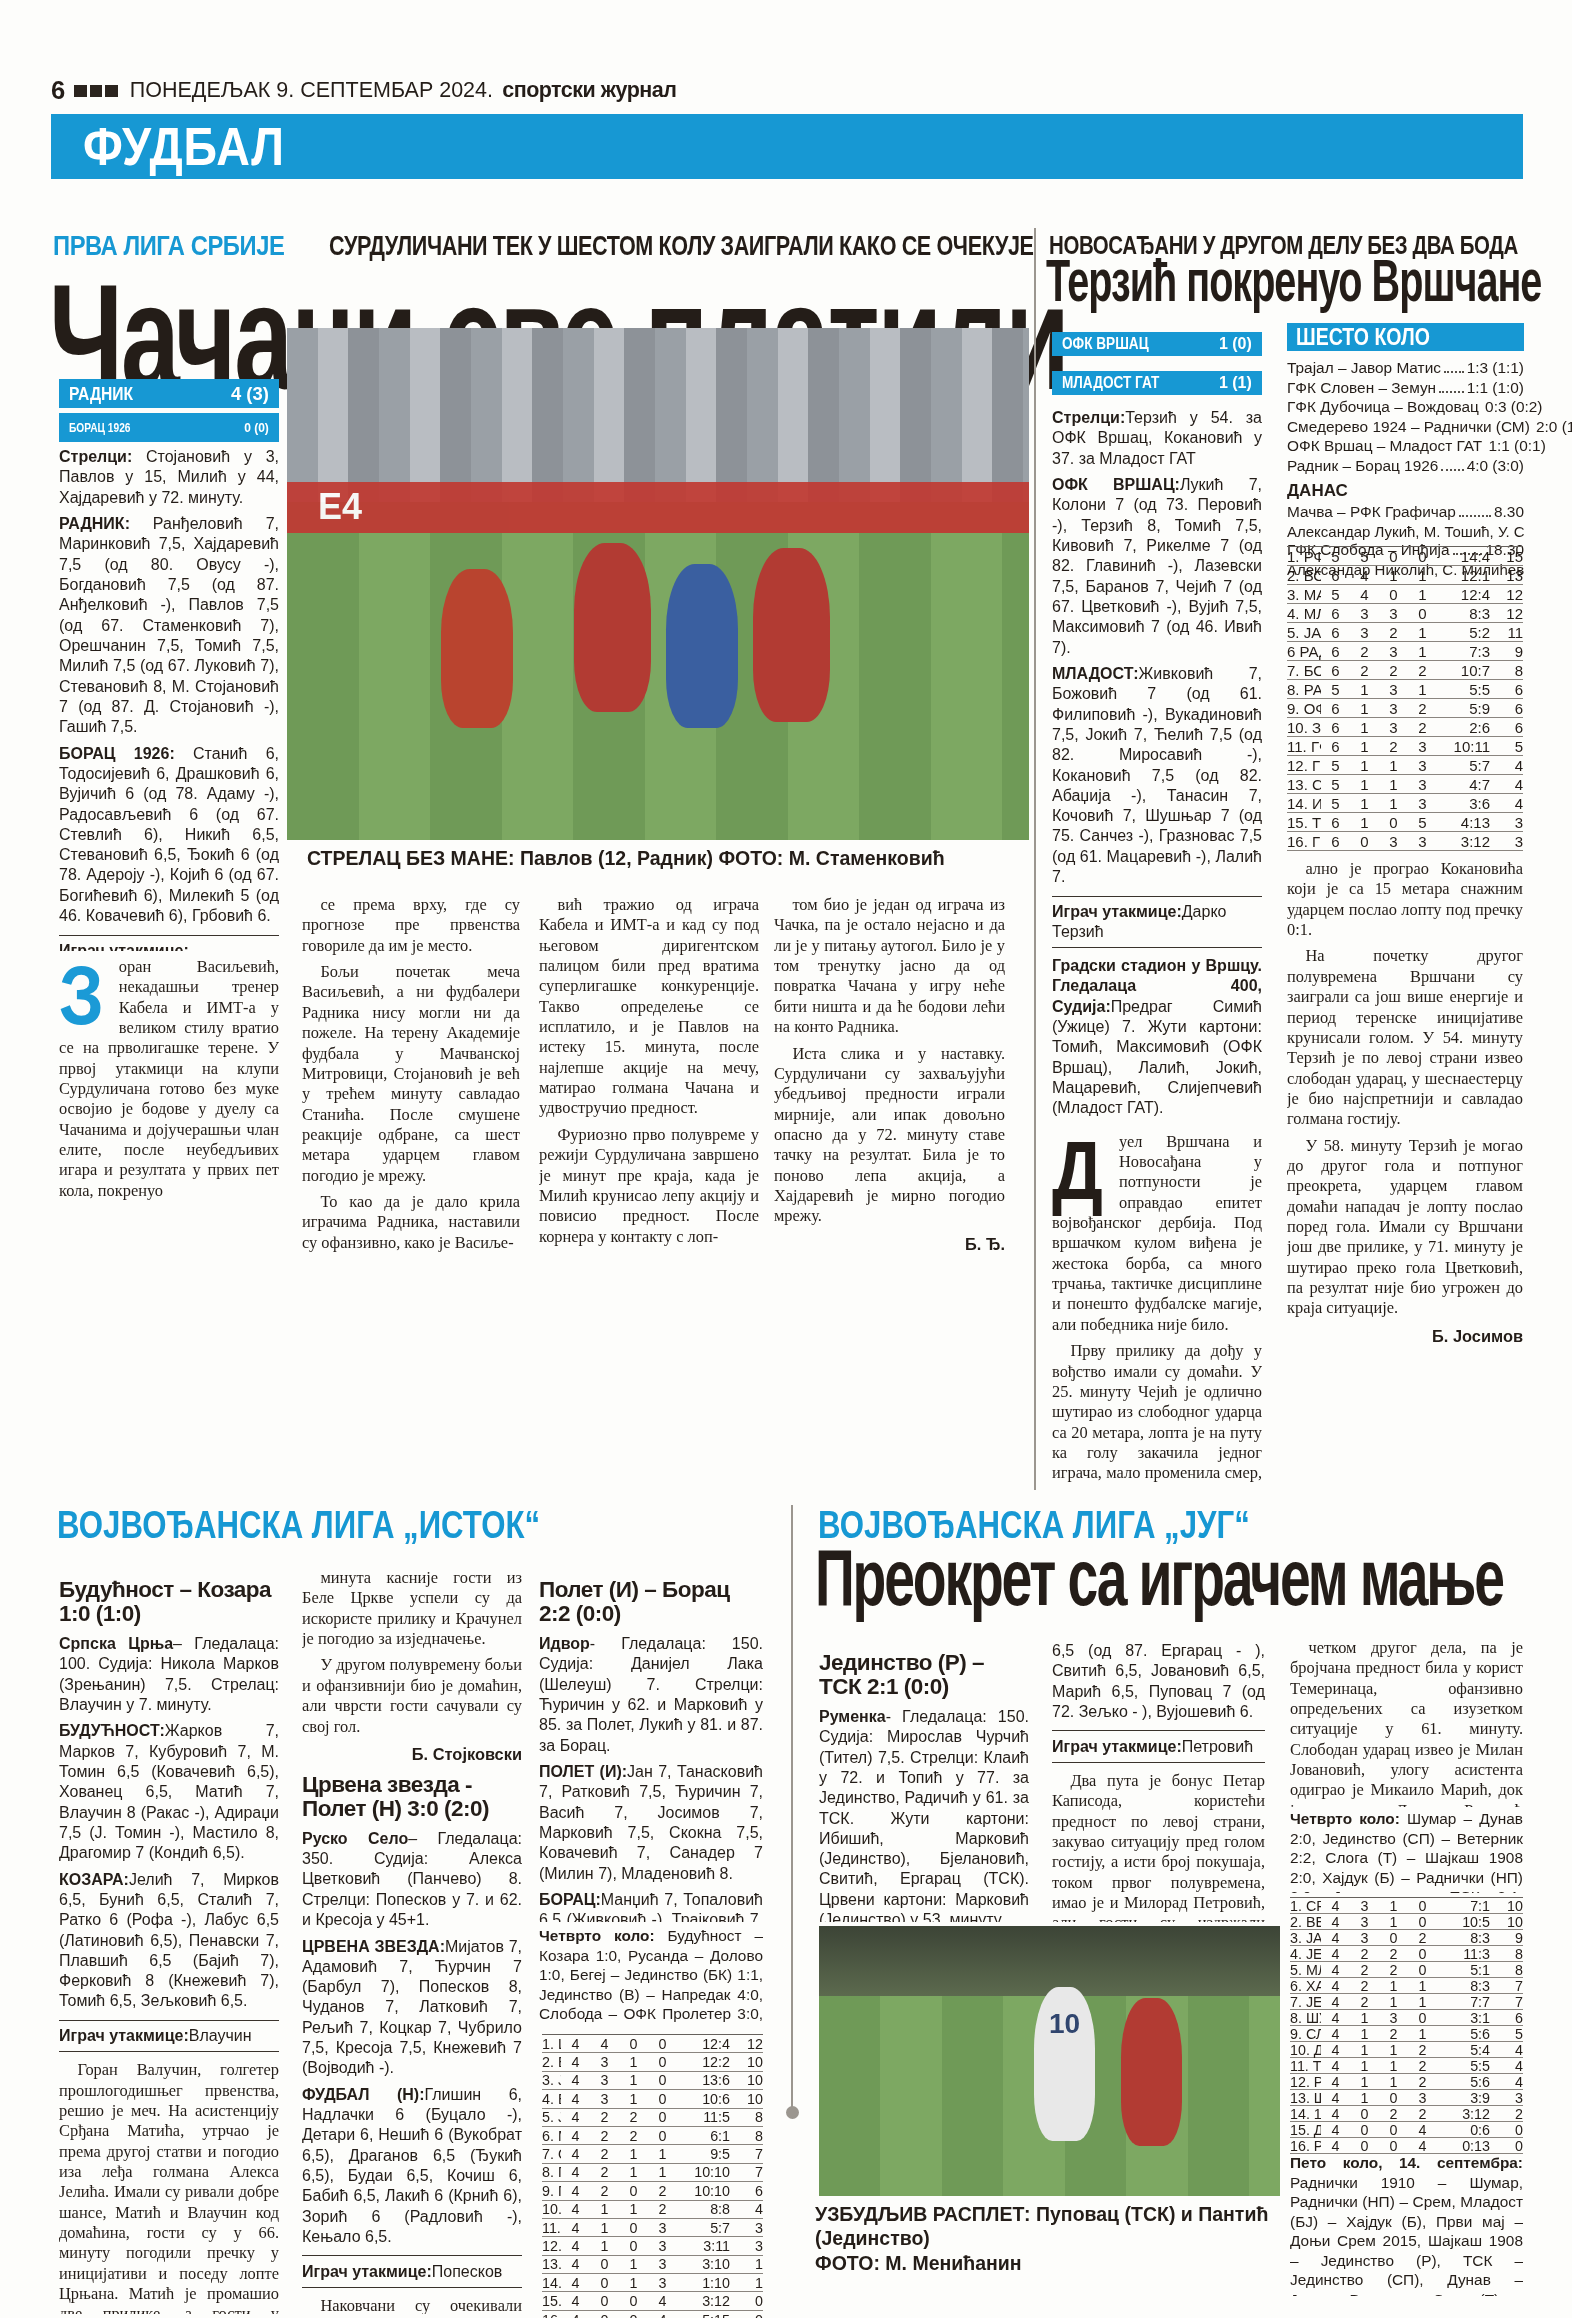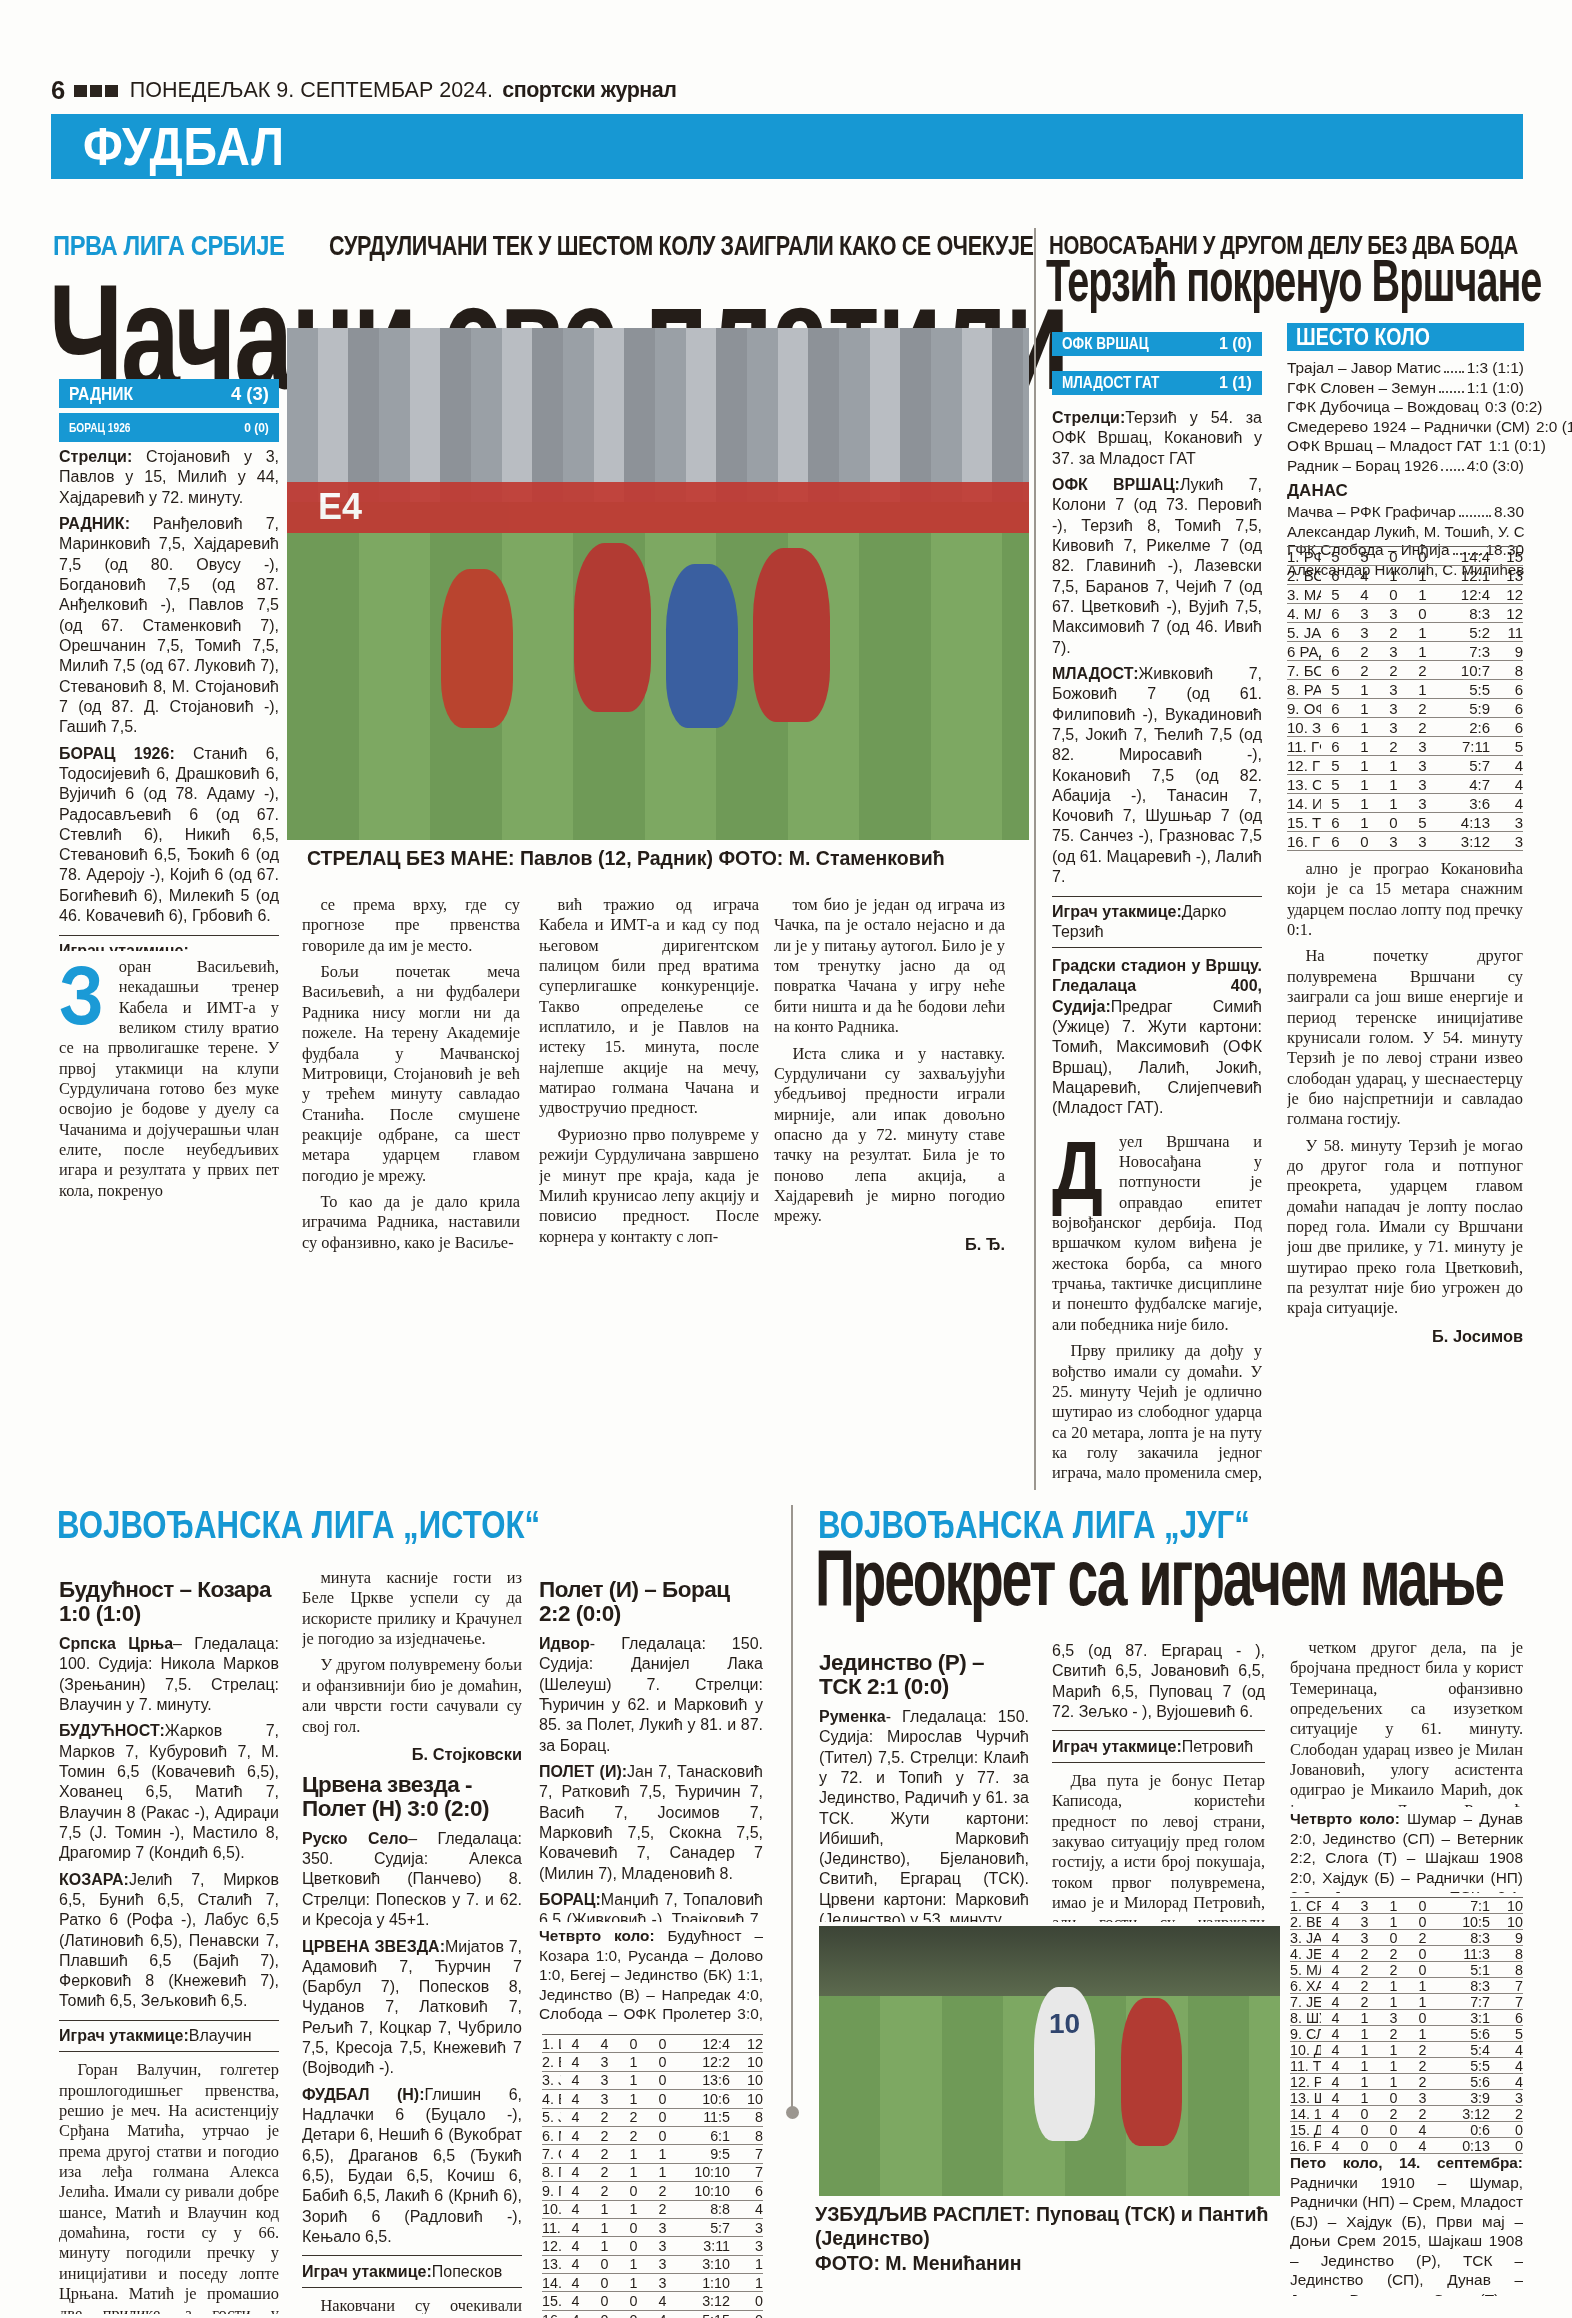--- a/index.html
+++ b/index.html
@@ -365,21 +365,21 @@
         <span class="tg">2:6</span>
         <span class="tp">6</span>
       </div>
 
       <div class="trow" style="height:18px">
         <span class="tn">11. ГФК СЛОВЕН</span>
         <span class="tc">6</span>
         <span class="tc">1</span>
         <span class="tc">2</span>
         <span class="tc">3</span>
-        <span class="tg">7:11</span>
+        <span class="tg">10:11</span>
         <span class="tp">5</span>
       </div>
 
       <div class="trow" style="height:18px">
         <span class="tn">12. ГФК СЛОБОДА</span>
         <span class="tc">5</span>
         <span class="tc">1</span>
         <span class="tc">1</span>
         <span class="tc">3</span>
         <span class="tg">5:7</span>

